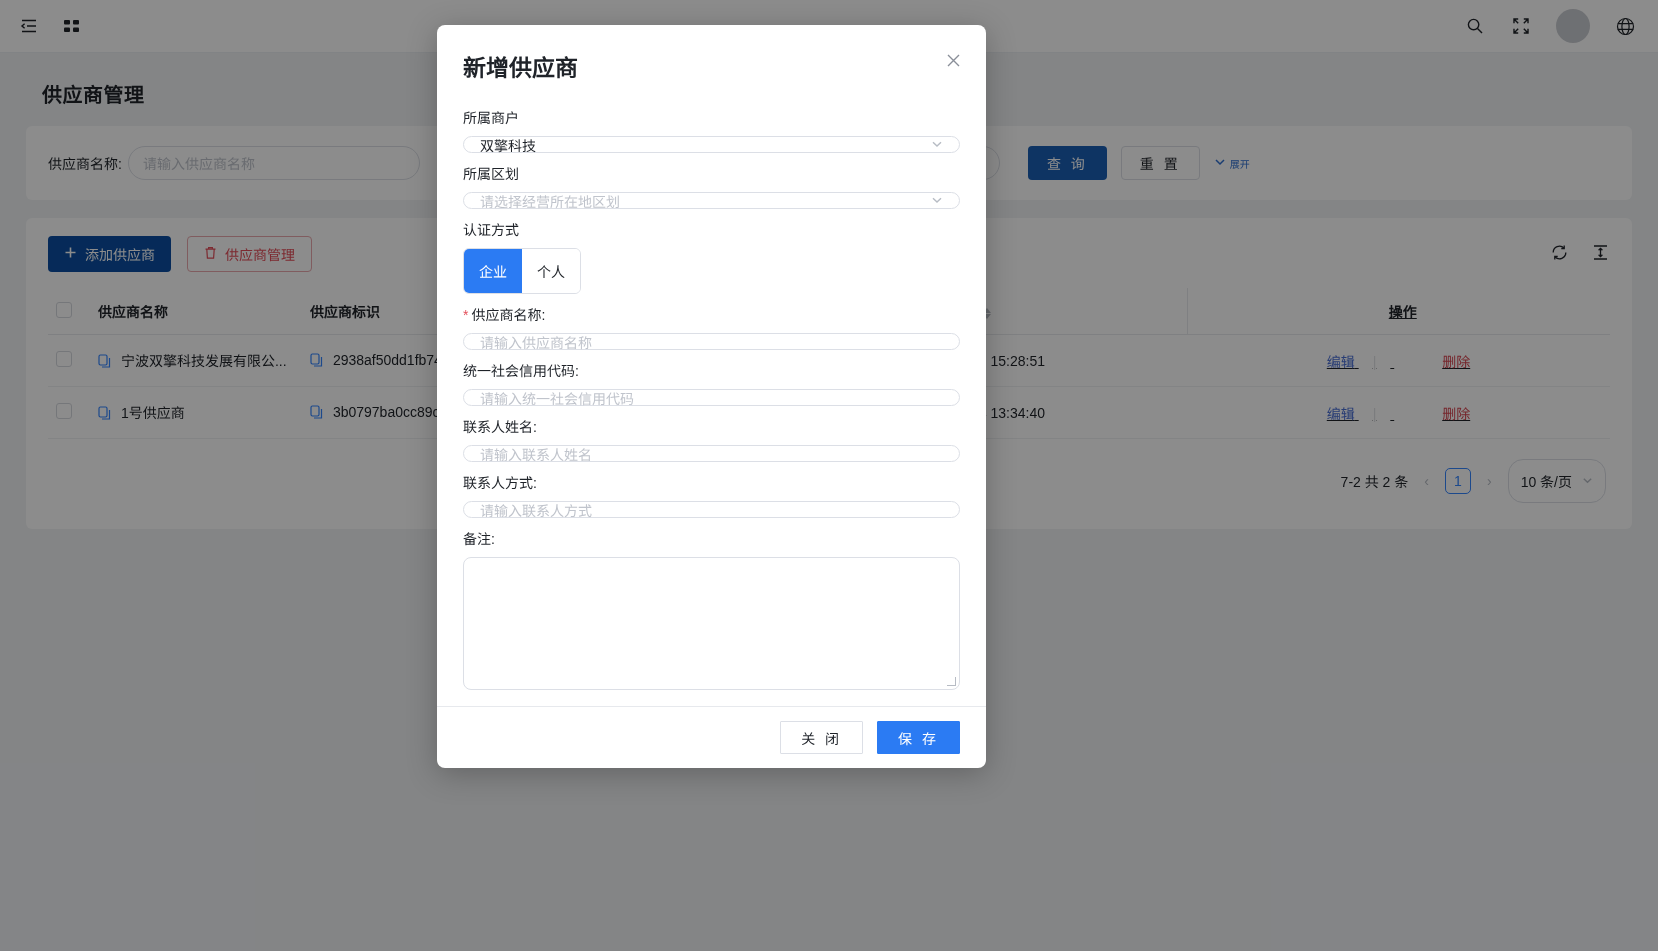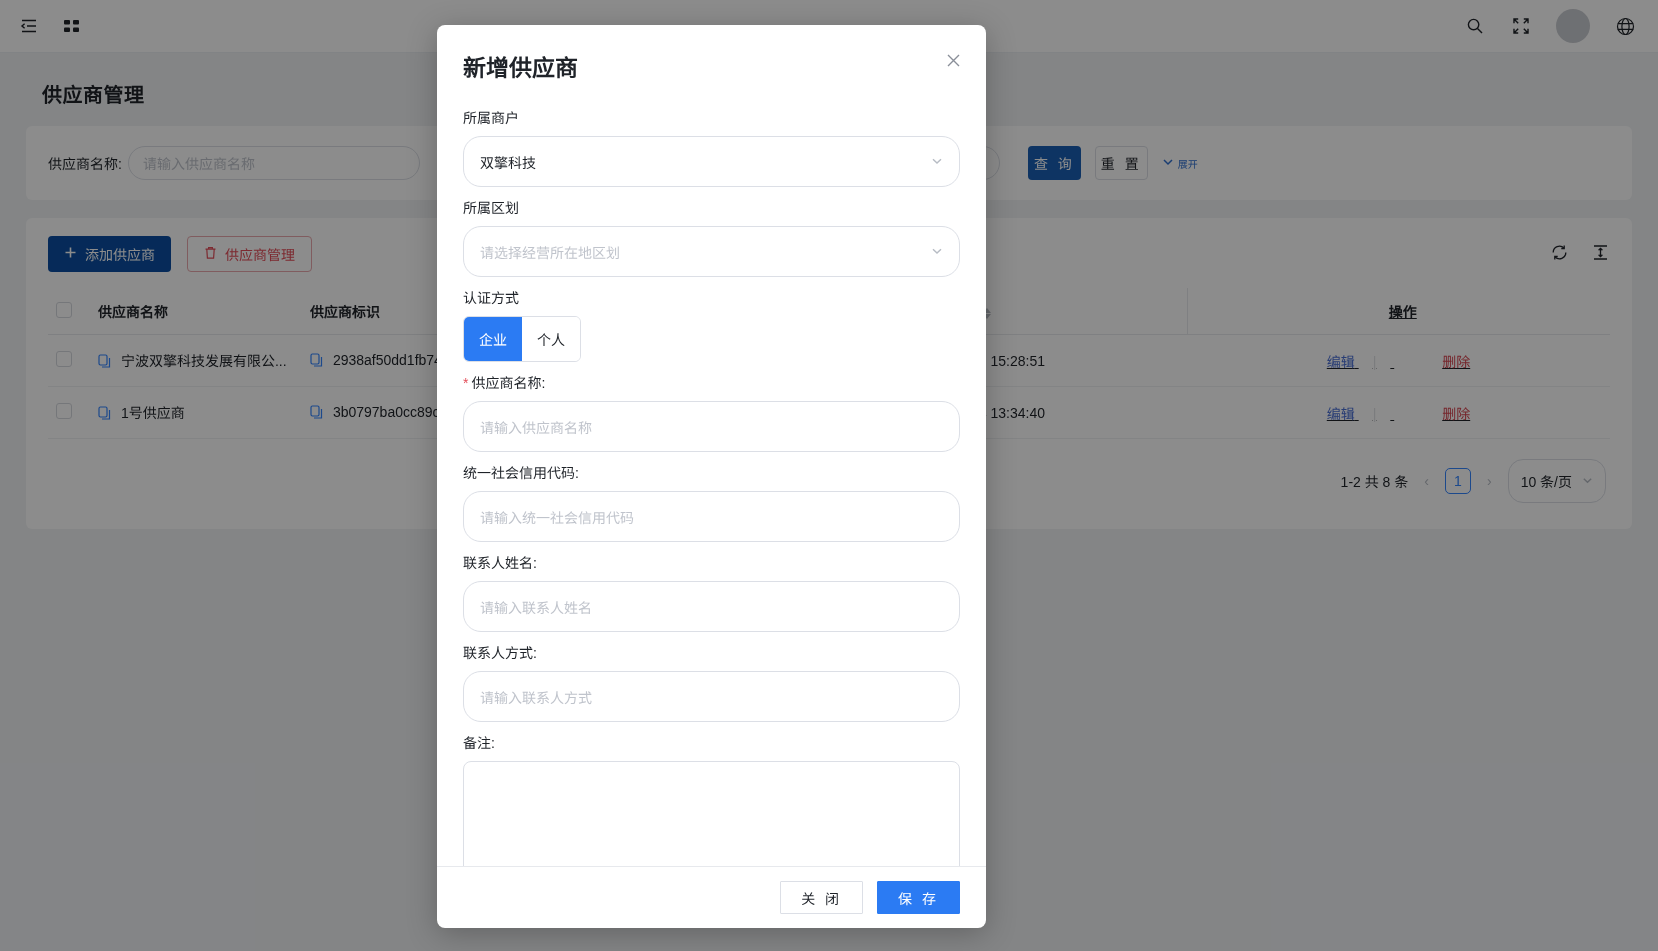--- a/index.html
+++ b/index.html
@@ -41,21 +41,21 @@
   .search-label { font-size: 14px; color: #1f2329; white-space: nowrap; }
   .search-input {
     width: 292px; height: 34px; border: 1px solid #dcdfe6; border-radius: 17px;
     background: #fff; display: flex; align-items: center; padding: 0 14px;
     font-size: 14px; color: #c0c4cc;
   }
   .search-input.wide { width: 262px; }
   .btn {
     height: 34px; border-radius: 4px; font-size: 14px;
     display: inline-flex; align-items: center; justify-content: center;
-    cursor: pointer; border: 1px solid transparent; padding: 0 5px;
+    cursor: pointer; border: 1px solid transparent; padding: 0 18px;
     letter-spacing: 3px;
   }
   .btn-primary { background: #1a5fb4; color: #fff; }
   .btn-default { background: #fff; color: #1f2329; border-color: #dcdfe6; }
   .link-expand { color: #2f6fd0; font-size: 10px; display: inline-flex; align-items: center; gap: 4px; cursor: pointer; }
 
   .table-card { margin-top: 18px; padding: 18px 22px 22px 22px; }
   .table-toolbar { display: flex; align-items: center; }
   .btn-add {
     background: #0b4ea2; color: #fff; height: 36px; border-radius: 4px;
@@ -111,21 +111,21 @@
   .modal-title { font-size: 23px; font-weight: bold; color: #1f2329; }
   .modal-close {
     position: absolute; right: 22px; top: 24px; width: 22px; height: 22px;
     color: #8a8f99; cursor: pointer; display: flex; align-items: center; justify-content: center;
   }
   .modal-body { padding: 14px 26px 8px 26px; overflow: hidden; }
   .fld { margin-bottom: 8px; }
   .fld-label { font-size: 14px; color: #1f2329; margin: 10px 0 9px 0; display: block; }
   .req { color: #e34d59; margin-right: 3px; }
   .ctl {
-    height: 51px; border: 1px solid #dcdfe6; border-radius: 18px;
+    height: 17px; border: 1px solid #dcdfe6; border-radius: 18px;
     display: flex; align-items: center; padding: 0 16px;
     font-size: 14px; color: #1f2329; background: #fff;
   }
   .ctl.ph { color: #c0c4cc; }
   .ctl .caret { margin-left: auto; color: #b7bcc4; }
   .seg { display: inline-flex; border: 1px solid #dcdfe6; border-radius: 6px; overflow: hidden; background: #fff; }
   .seg div { height: 44px; min-width: 58px; display: flex; align-items: center; justify-content: center; font-size: 14px; cursor: pointer; padding: 0 14px; }
   .seg .on { background: #2b7bf3; color: #fff; }
   .seg .off { color: #1f2329; background: #fff; }
   .ta {
@@ -335,21 +335,21 @@
             <td class="op-col">
               <span class="op-edit">编辑</span>
               <span class="op-sep">|</span>
               <span class="op-del">删除</span>
             </td>
           </tr>
         </tbody>
       </table>
 
       <div class="pager">
-        <span>1-2 共 8 条</span>
+        <span>7-2 共 2 条</span>
         <span class="pg-arrow">‹</span>
         <span class="pg-num">1</span>
         <span class="pg-arrow">›</span>
         <span class="pg-size">
           <span>10 条/页</span>
           <span>
             <svg width="11" height="11" viewBox="0 0 11 11" fill="none" stroke="#b7bcc4" stroke-width="1.4">
                 <path d="M1.8 3.8l3.7 3.5 3.7-3.5"></path>
               </svg>
           </span>

